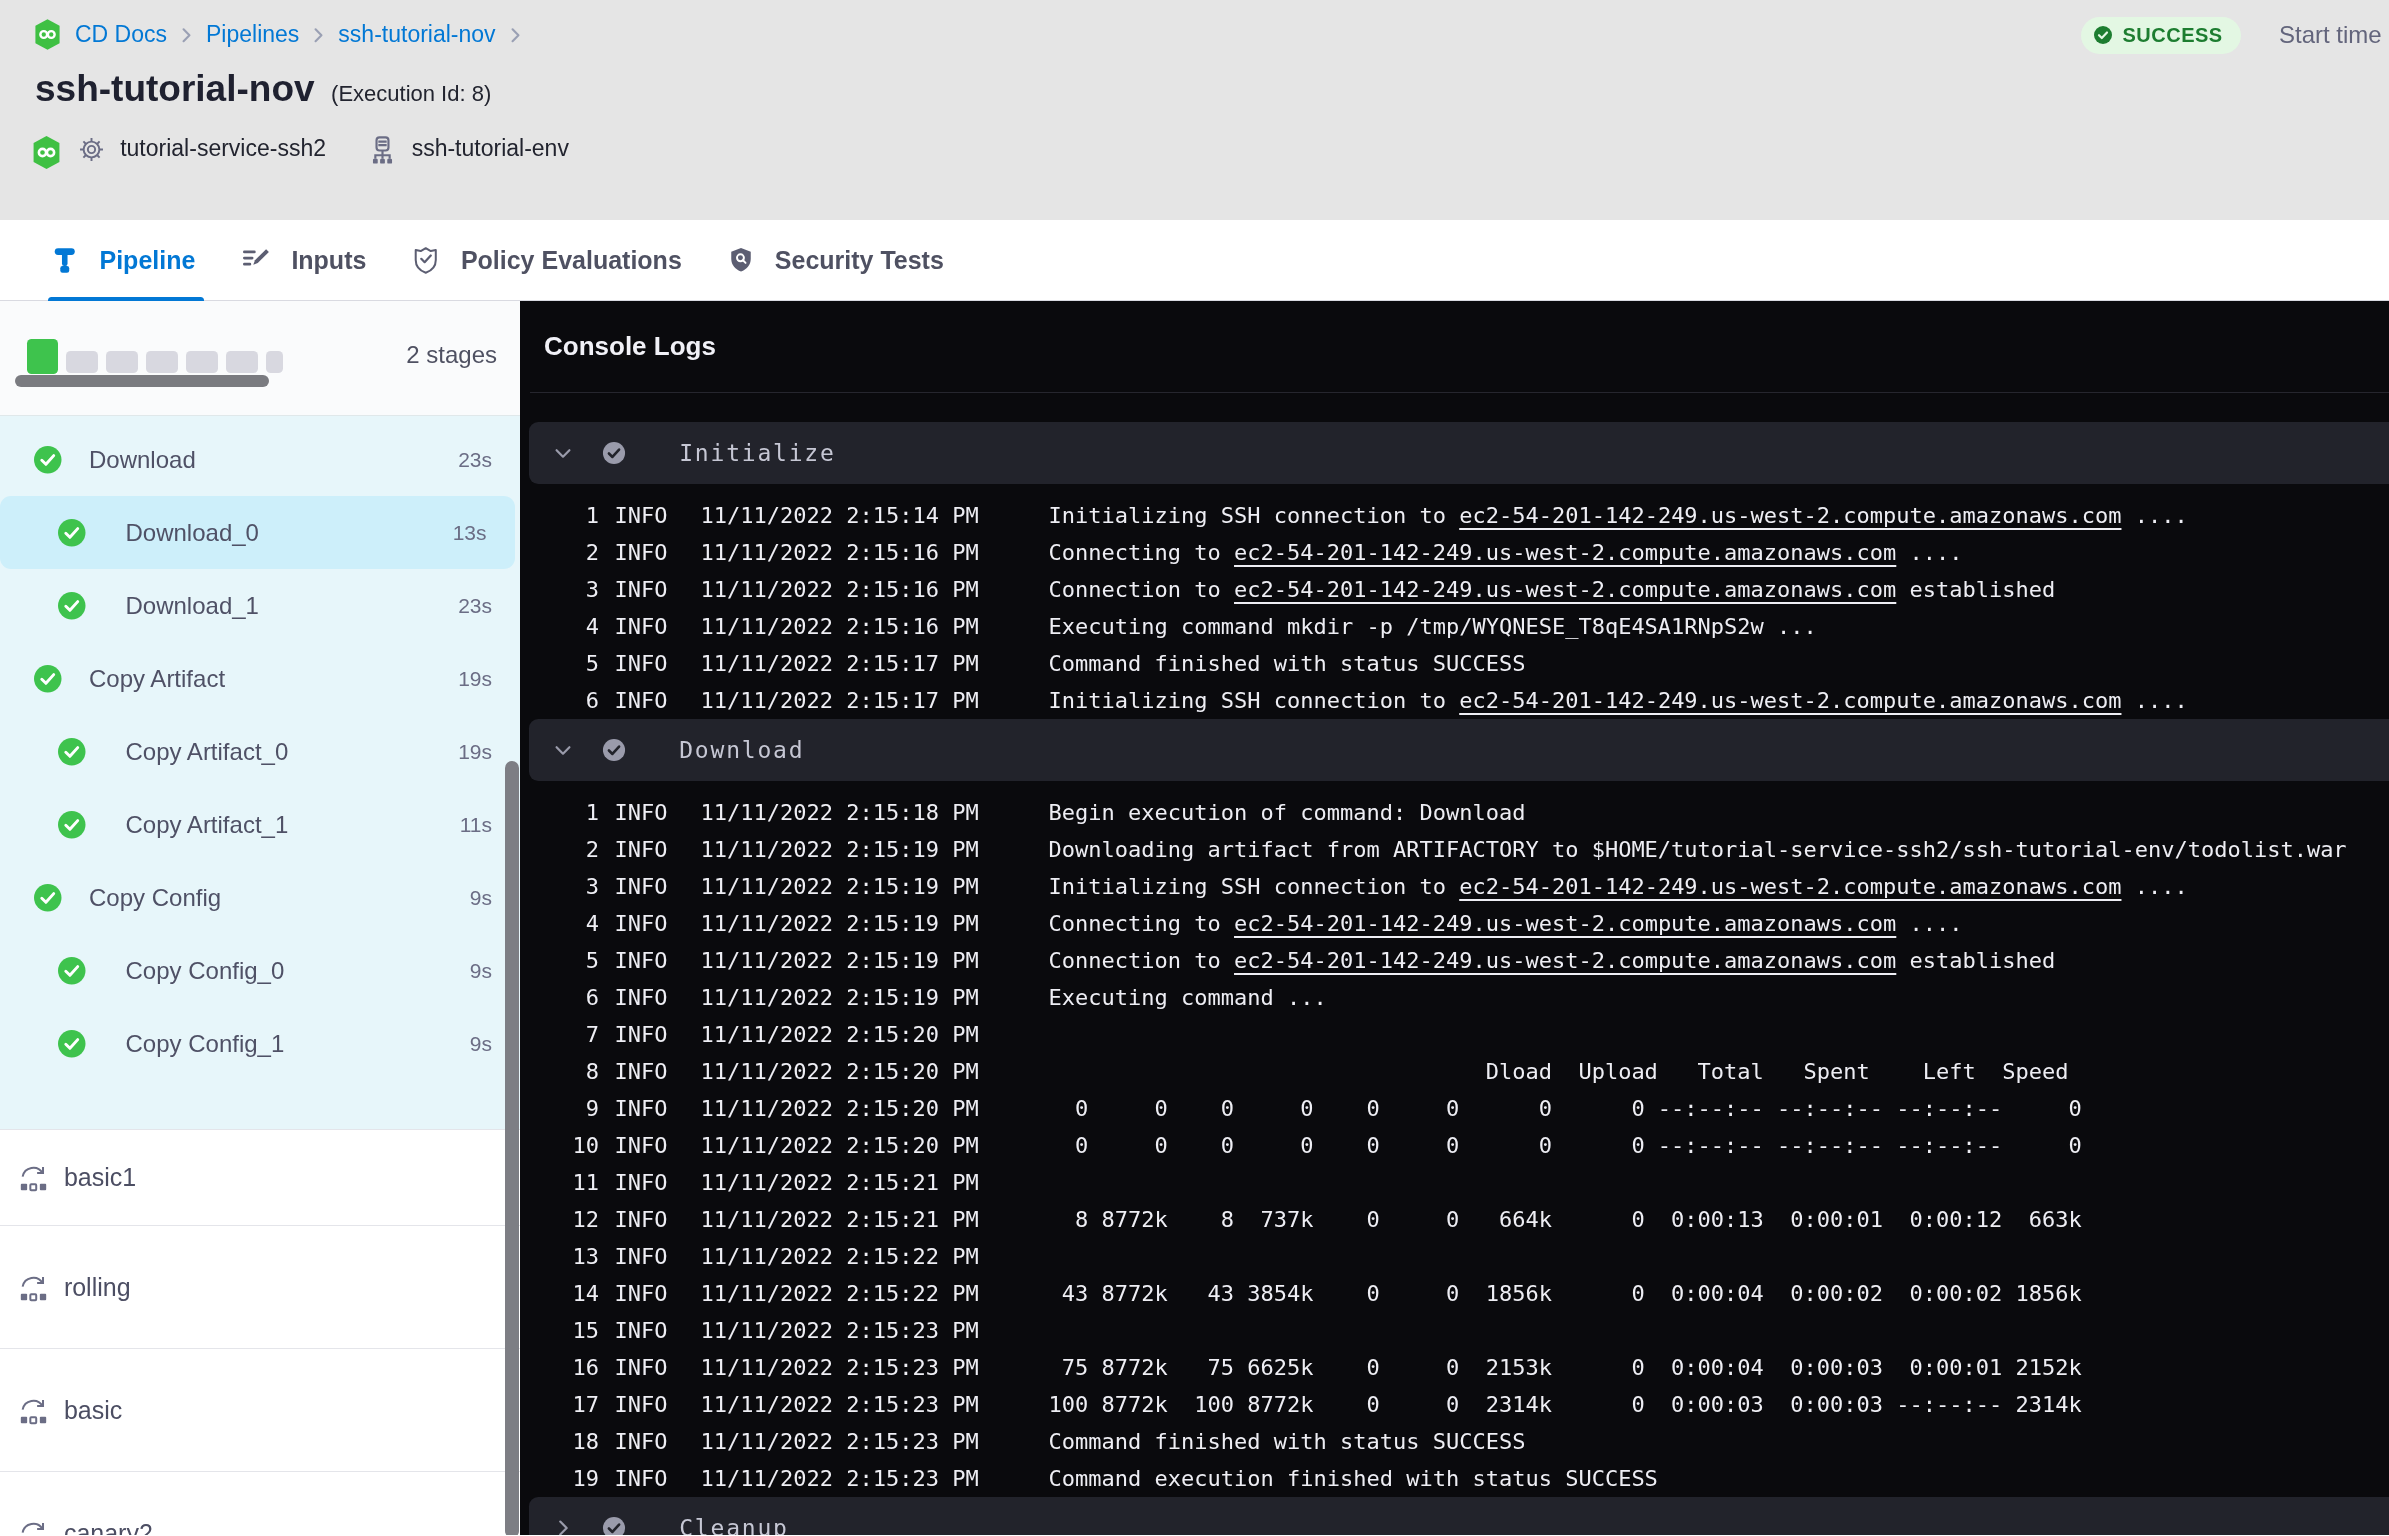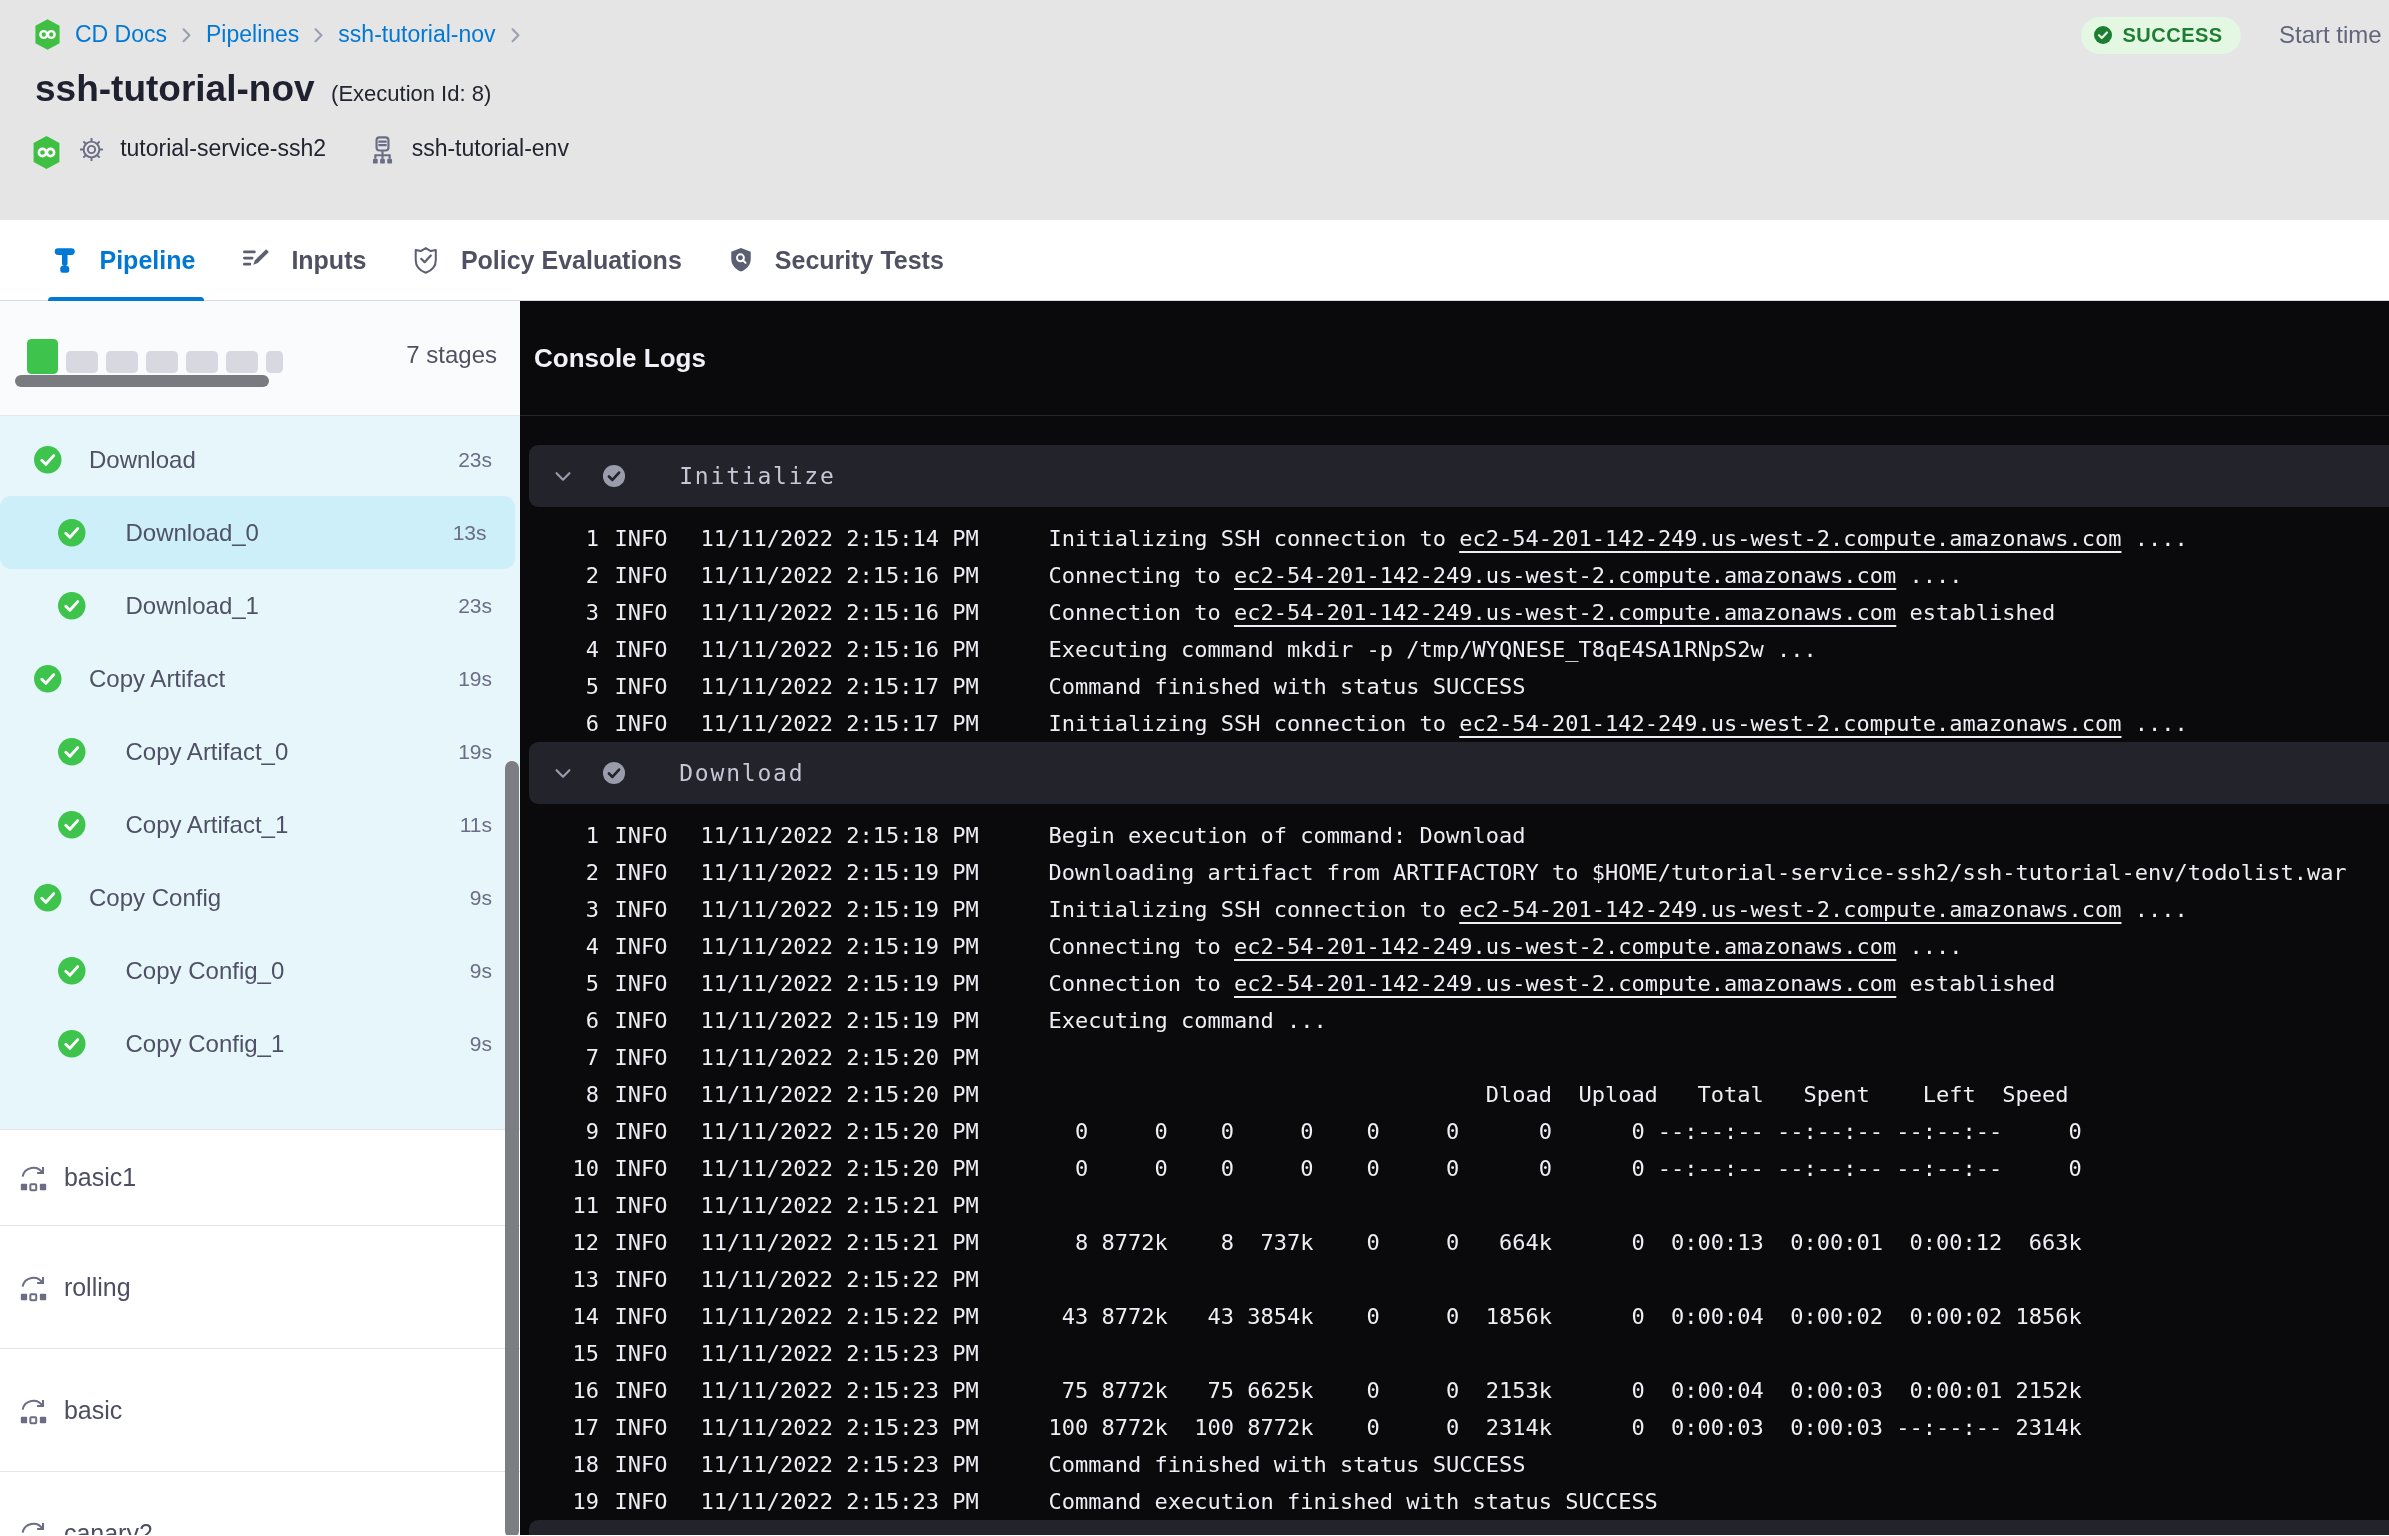--- a/index.html
+++ b/index.html
@@ -39,21 +39,21 @@
   .stage-row{height:73px;display:flex;align-items:center;padding-left:34px;gap:27.5px;position:relative;font-size:24px;color:#4f5166;cursor:pointer;}
   .stage-row.child{padding-left:58px;gap:40px;}
   .stage-row .dur{position:absolute;right:28px;font-size:21px;color:#6b6d85;}
   .stage-row.selected{background:#cdeffa;border-radius:11px;margin-right:5.5px;}
   .pipeline-row{height:123px;display:flex;align-items:center;gap:14.6px;padding-left:18.3px;font-size:25px;color:#4c4e63;border-top:0.9px solid #e4e5ea;background:#fff;cursor:pointer;}
   .pipeline-row:first-child{height:96px;}
   .sidebar-scrollbar{position:absolute;right:0.9px;top:460px;width:13.7px;height:777px;background:#7d7e84;border-radius:7.3px;}
 
   
   .console{flex:1;background:#0a0a0d;position:relative;overflow:hidden;color:#eeeef4;}
-  .console-header{height:115px;display:flex;align-items:center;padding-left:14px;border-bottom:1.8px solid #26262e;}
+  .console-header{height:92px;display:flex;align-items:center;padding-left:14px;border-bottom:1.8px solid #26262e;margin-left:10px;}
   .console-title{font-size:26px;font-weight:bold;color:#f1f1f7;}
   .console-body{padding-top:29px;}
   .section-bar{height:62px;margin-left:9.2px;background:#22232b;border-radius:9.2px 0 0 9.2px;display:flex;align-items:center;padding-left:23px;cursor:pointer;}
   .section-bar .chev{width:24px;display:flex;}
   .section-check{margin-left:26px;display:flex;}
   .section-title{margin-left:53px;font-family:"DejaVu Sans Mono",monospace;font-size:23px;letter-spacing:1.8px;color:#c6c7d4;}
   .log-lines{margin-top:13px;}
   .log-line{height:37px;display:flex;align-items:center;font-family:"DejaVu Sans Mono",monospace;font-size:22px;white-space:pre;color:#eeeef4;}
   .log-line .ln{width:79px;text-align:right;flex:none;}
   .log-line .lvl{margin-left:15.6px;width:86px;flex:none;}
@@ -190,21 +190,21 @@
       <div id="squares">
           <div class="sq green" style="left: 26.5px;"></div>
           <div class="sq" style="left: 66px;"></div>
           <div class="sq" style="left: 106px;"></div>
           <div class="sq" style="left: 146px;"></div>
           <div class="sq" style="left: 186px;"></div>
           <div class="sq" style="left: 226px;"></div>
           <div class="sq" style="left: 266px; width: 17.4px;"></div>
         </div>
       <div class="progress-track"></div>
-      <span class="stages-count">7 stages</span>
+      <span class="stages-count">2 stages</span>
     </div>
     <div class="stages-list" id="stages-list">
         <div class="stage-row">
           <span class="micon">
             <svg width="27.5" height="27.5" viewBox="0 0 30 30">
               <circle cx="15" cy="15" r="15" fill="#3ec34d"></circle>
               <path d="M8.5 15.5l4.5 4.5 8.5-9.5" stroke="#fff" stroke-width="3.2" fill="none" stroke-linecap="round" stroke-linejoin="round"></path>
             </svg>
           </span>
           <span>Download</span>

